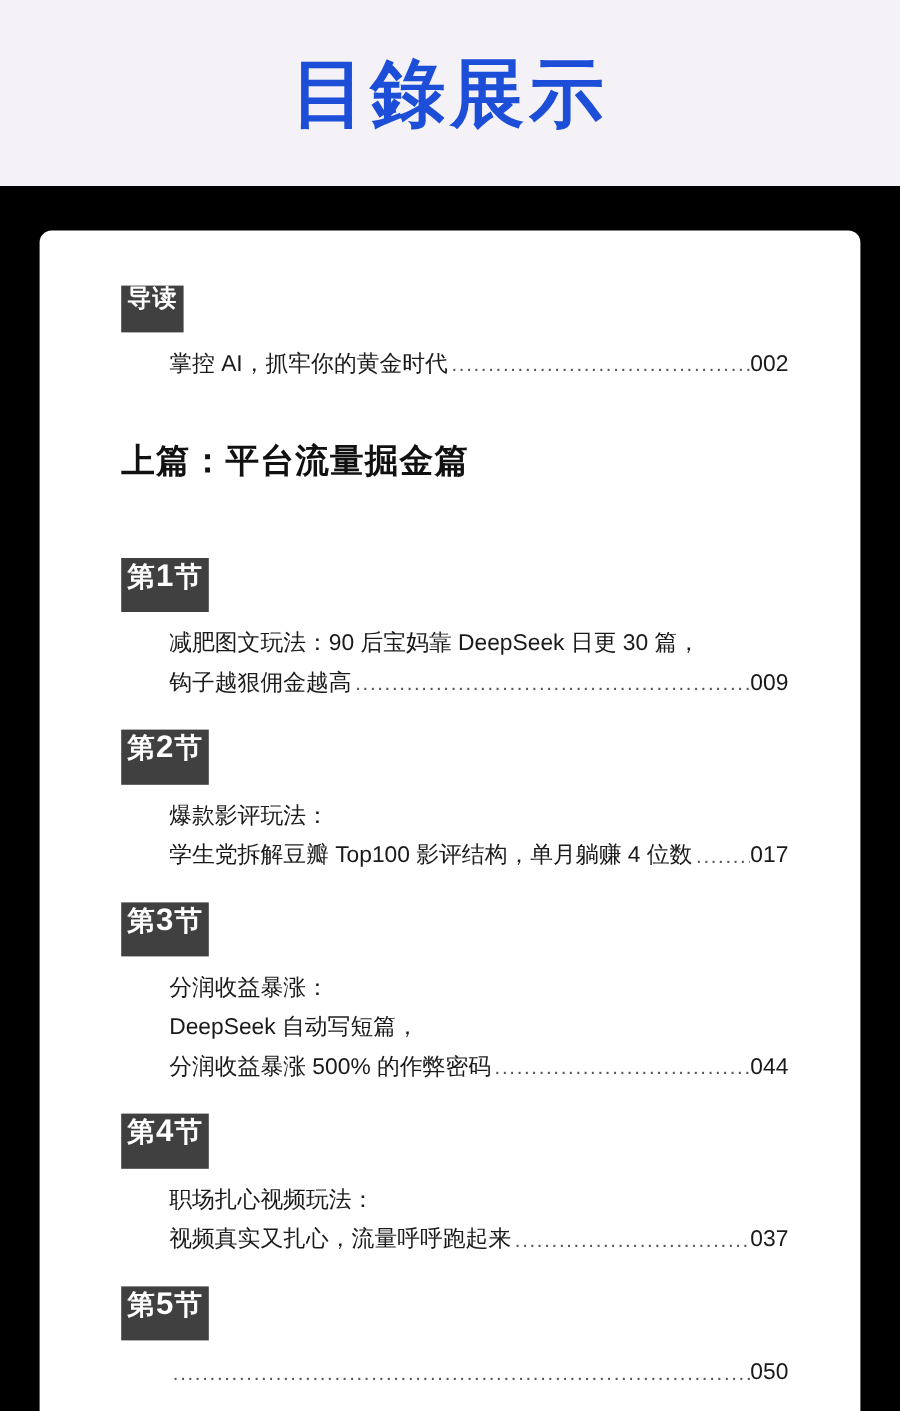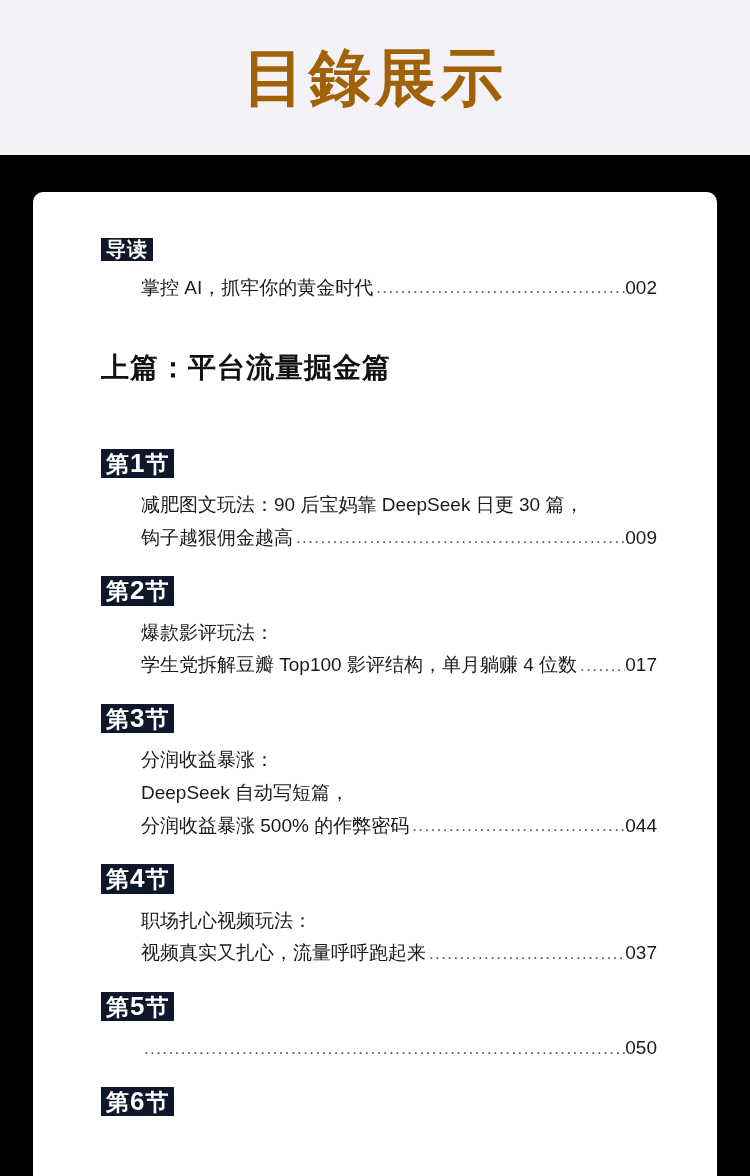--- a/index.html
+++ b/index.html
@@ -29,45 +29,45 @@
     background: #f4f2f7;
     display: flex;
     align-items: center;
     justify-content: center;
   }
   .banner-title {
     font-family: "DejaVu Sans", "Liberation Sans", sans-serif;
     font-size: 62px;
     font-weight: bold;
     letter-spacing: 4px;
-    color: #a16207;
+    color: #1d4ed8;
     line-height: 1;
   }
   
   .sheet {
     position: absolute;
     top: 192px;
     left: 33px;
     width: 684px;
     height: 984px;
     background: #ffffff;
     border-radius: 10px 10px 0 0;
     box-sizing: border-box;
     padding: 46px 60px 0 68px;
     overflow: hidden;
   }
   
   .tag {
     display: inline-block;
-    background: #0f172a;
+    background: #404040;
     color: #ffffff;
     font-size: 20px;
     font-weight: bold;
     line-height: 1.05;
-    padding: 1px 5px 1px 5px;
+    padding: 1px 5px 17px 5px;
     letter-spacing: 1px;
     white-space: nowrap;
   }
   .tag.big {
     font-size: 23px;
   }
   .tag .num {
     font-size: 26px;
     font-weight: bold;
   }

